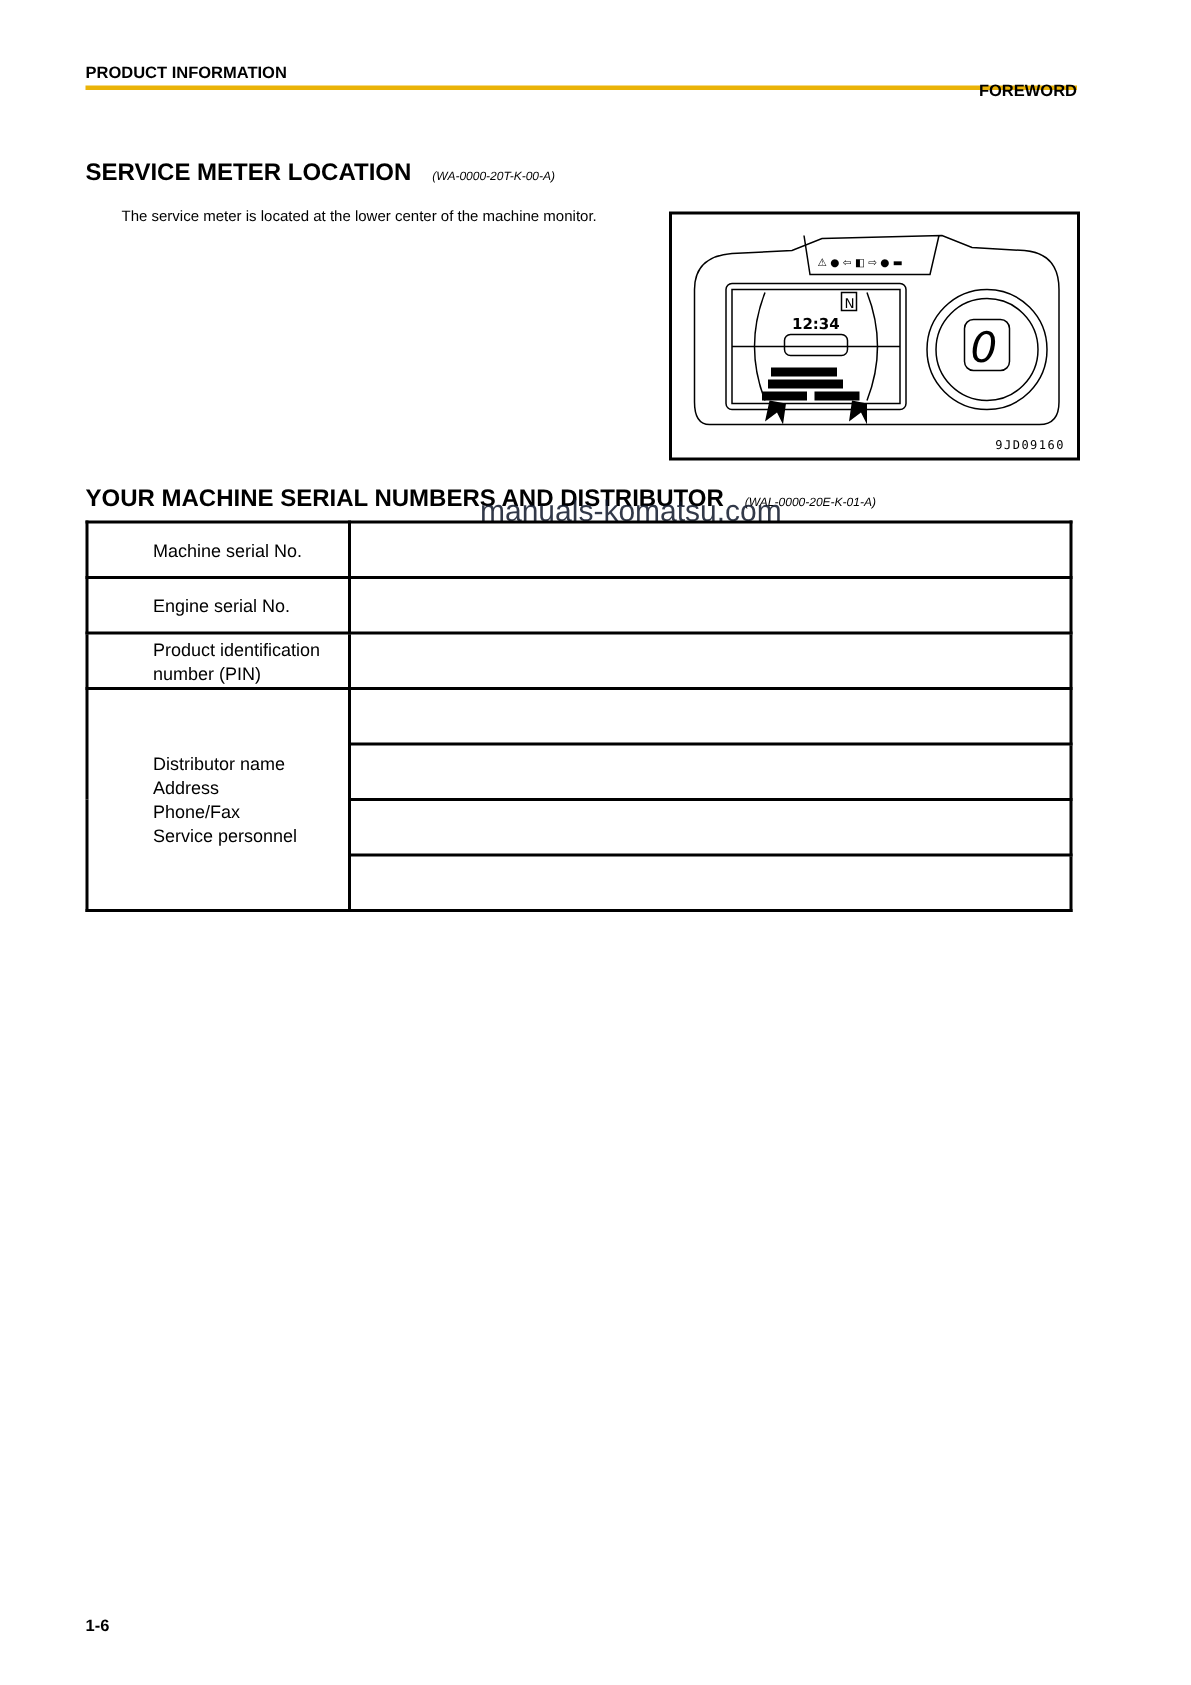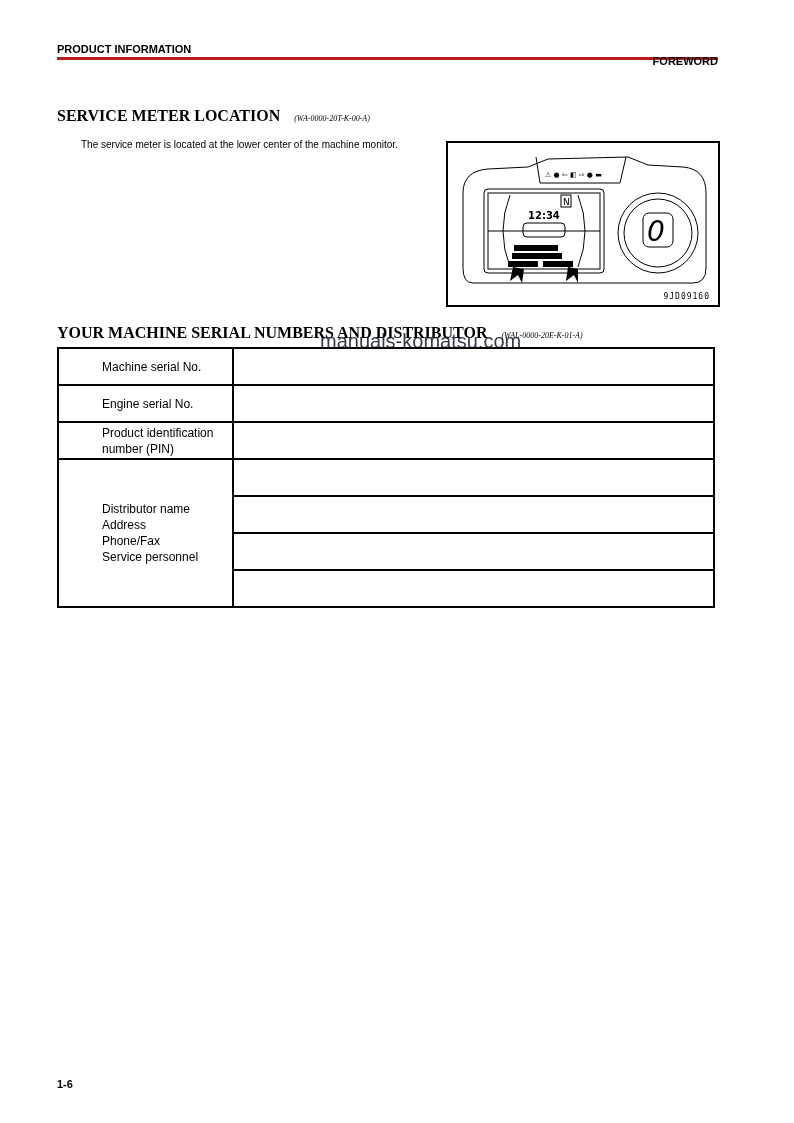--- a/index.html
+++ b/index.html
@@ -1,20 +1,20 @@
 <!DOCTYPE html>
 <html><head>
 <meta charset="utf-8">
 <style>
   html, body { margin: 0; padding: 0; background: #fff; }
   body { width: 794px; height: 1123px; position: relative; font-family: "Liberation Sans", sans-serif; color: #000; overflow: hidden; }
-  .hdr { position: absolute; left: 57px; top: 43px; width: 661px; height: 14px; border-bottom: 3px solid #b91c1c; font-size: 11px; font-weight: bold; }
+  .hdr { position: absolute; left: 57px; top: 43px; width: 661px; height: 14px; border-bottom: 3px solid #eab308; font-size: 11px; font-weight: bold; }
   .hdr .l { position: absolute; left: 0; top: 0; }
   .hdr .r { position: absolute; right: 0; top: 12px; }
-  .h1 { position: absolute; left: 57px; font-size: 16px; font-weight: bold; white-space: nowrap; font-family: Liberation Serif, serif; }
+  .h1 { position: absolute; left: 57px; font-size: 16px; font-weight: bold; white-space: nowrap; }
   .h1 .code { font-size: 8px; font-style: italic; font-weight: normal; margin-left: 14px; }
   .para { position: absolute; left: 57px; top: 137px; width: 370px; font-size: 10px; line-height: 16px; margin-left: 24px; }
   .fig { position: absolute; left: 446px; top: 141px; width: 274px; height: 166px; border: 2px solid #000; box-sizing: border-box; }
   .fig svg { position: absolute; left: 0; top: 0; }
   .fig .figid { position: absolute; right: 8px; bottom: 4px; font-size: 8px; font-family: "DejaVu Sans Mono", monospace; letter-spacing: 1px; }
   .watermark { position: absolute; left: 320px; top: 330px; font-size: 20px; color: #0f172a; opacity: 0.85; font-family: "Liberation Sans", sans-serif; white-space: nowrap; }
   table.ser { position: absolute; left: 57px; top: 347px; width: 658px; border-collapse: collapse; font-size: 12px; }
   table.ser td { border: 2px solid #000; padding: 0 2px; vertical-align: middle; }
   table.ser td.lbl { width: 128px; line-height: 16px; padding-left: 43px; }
   .footer { position: absolute; left: 57px; top: 1078px; font-size: 11px; font-weight: bold; }

